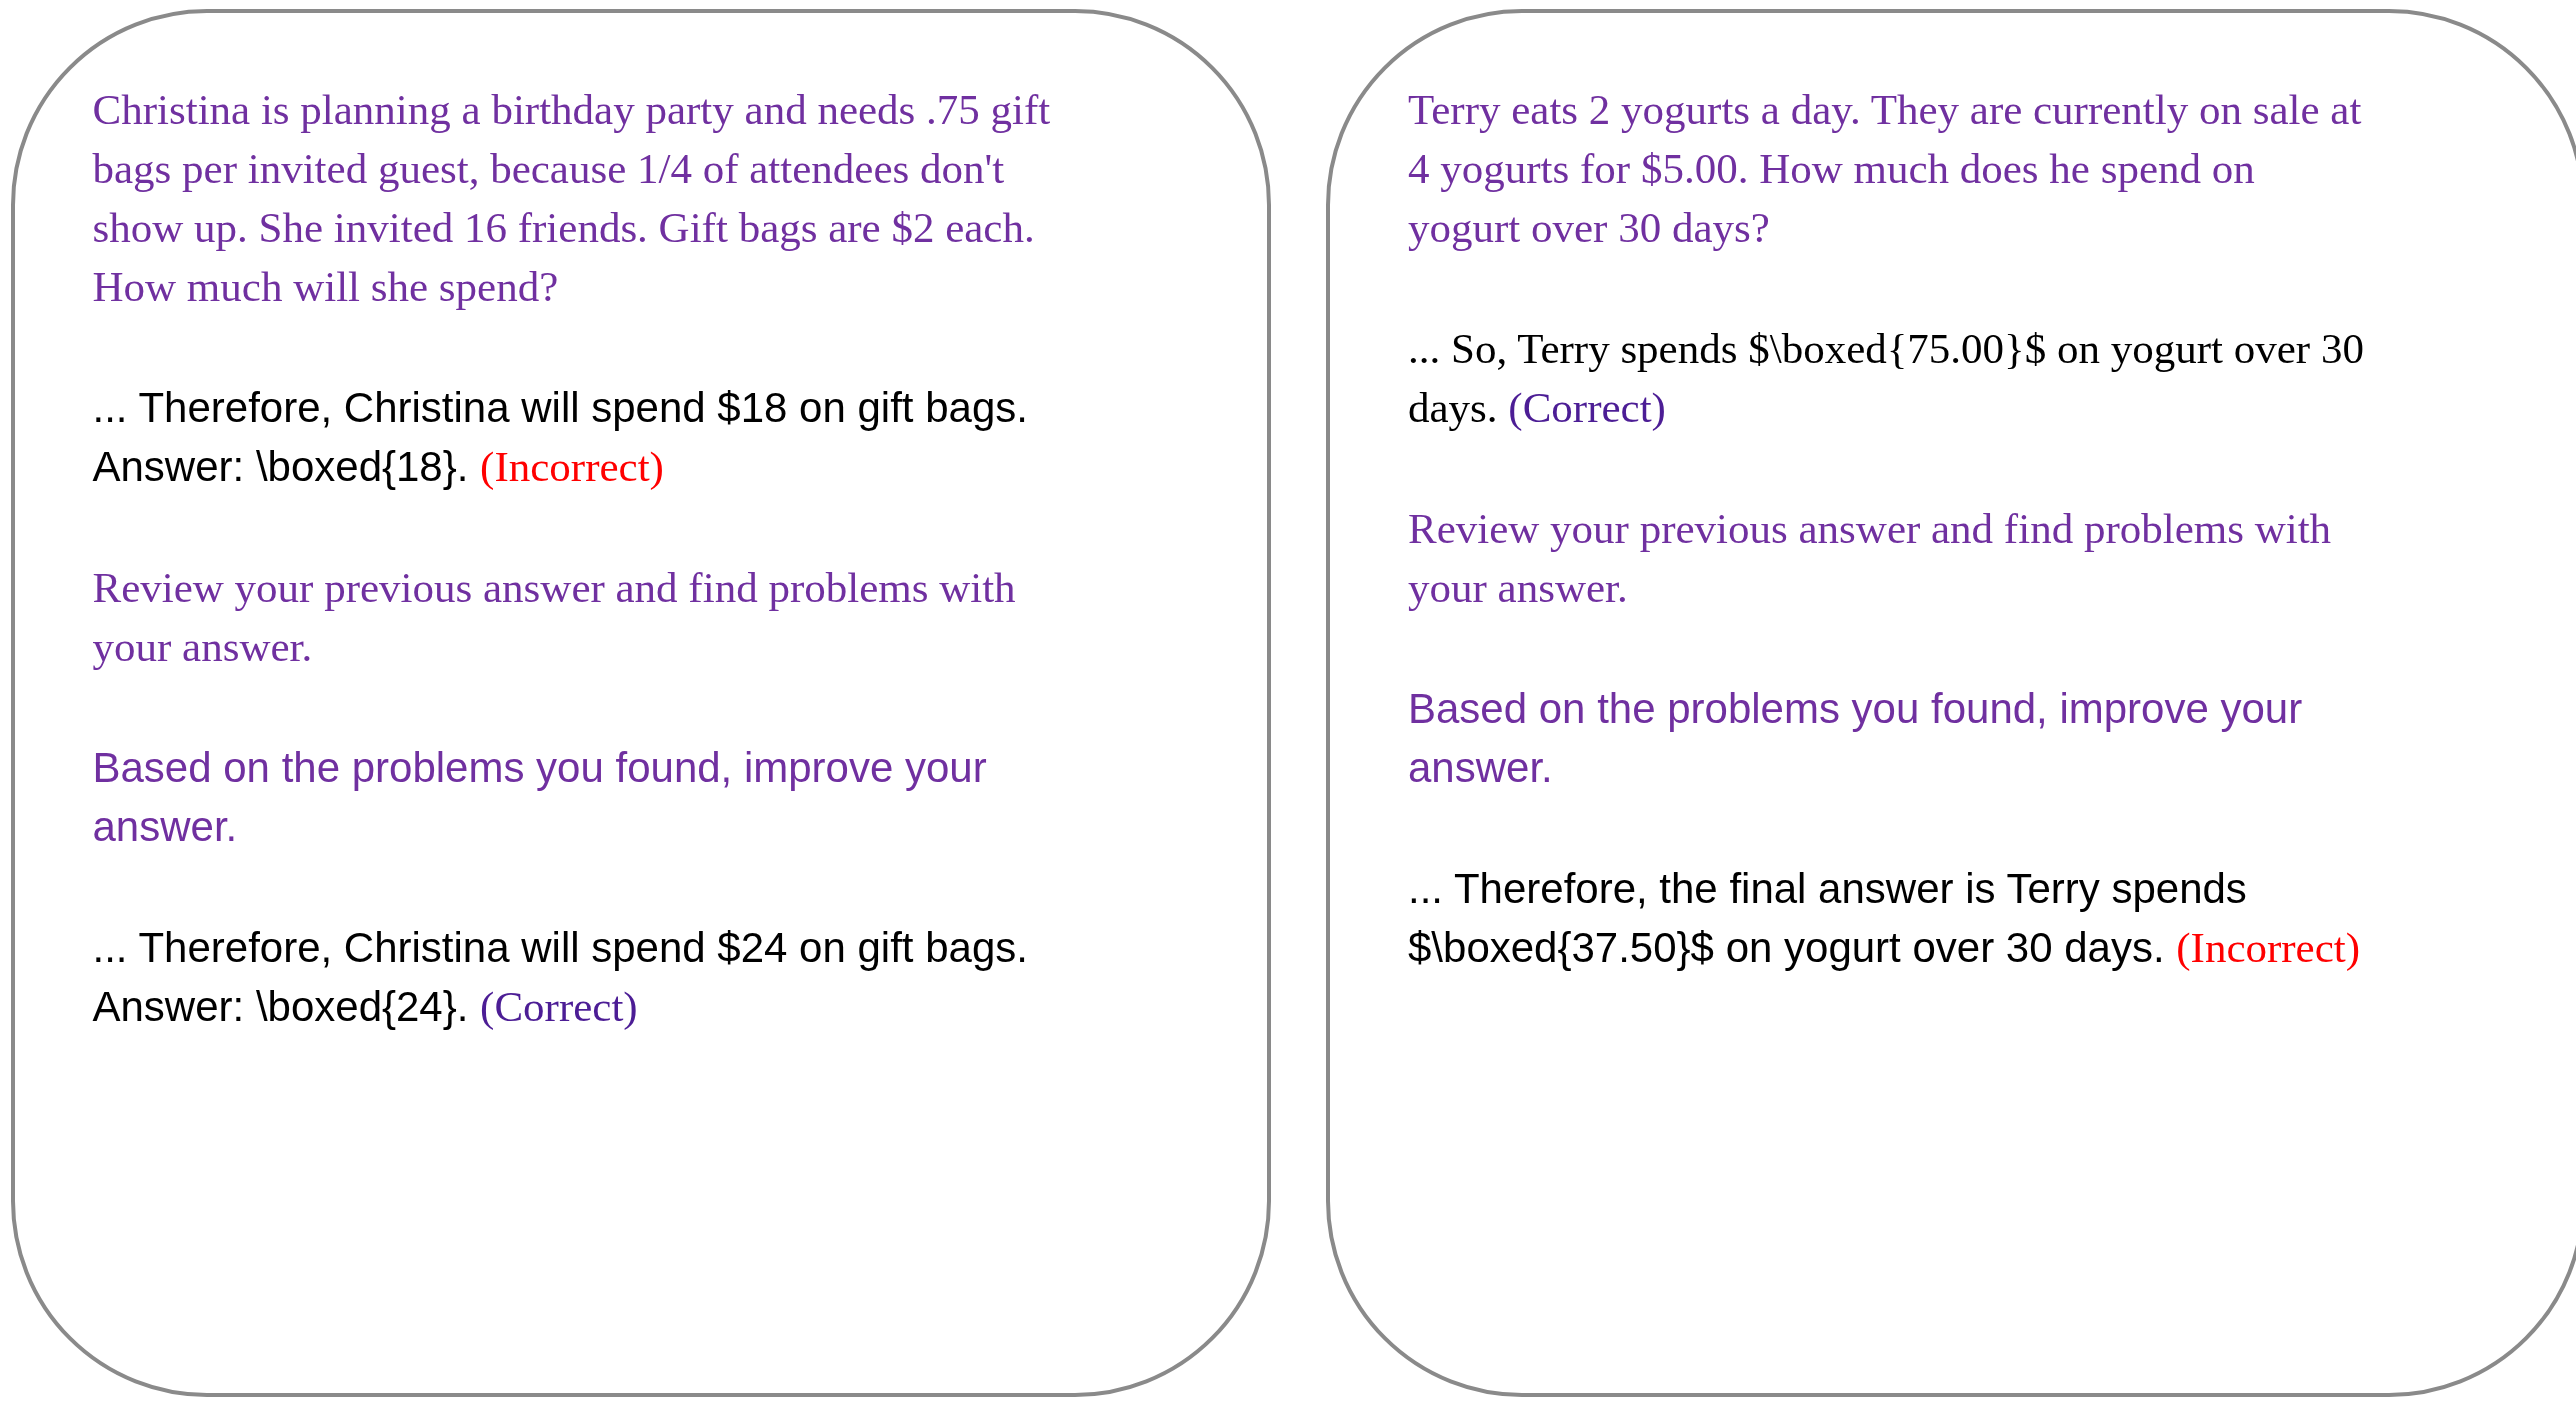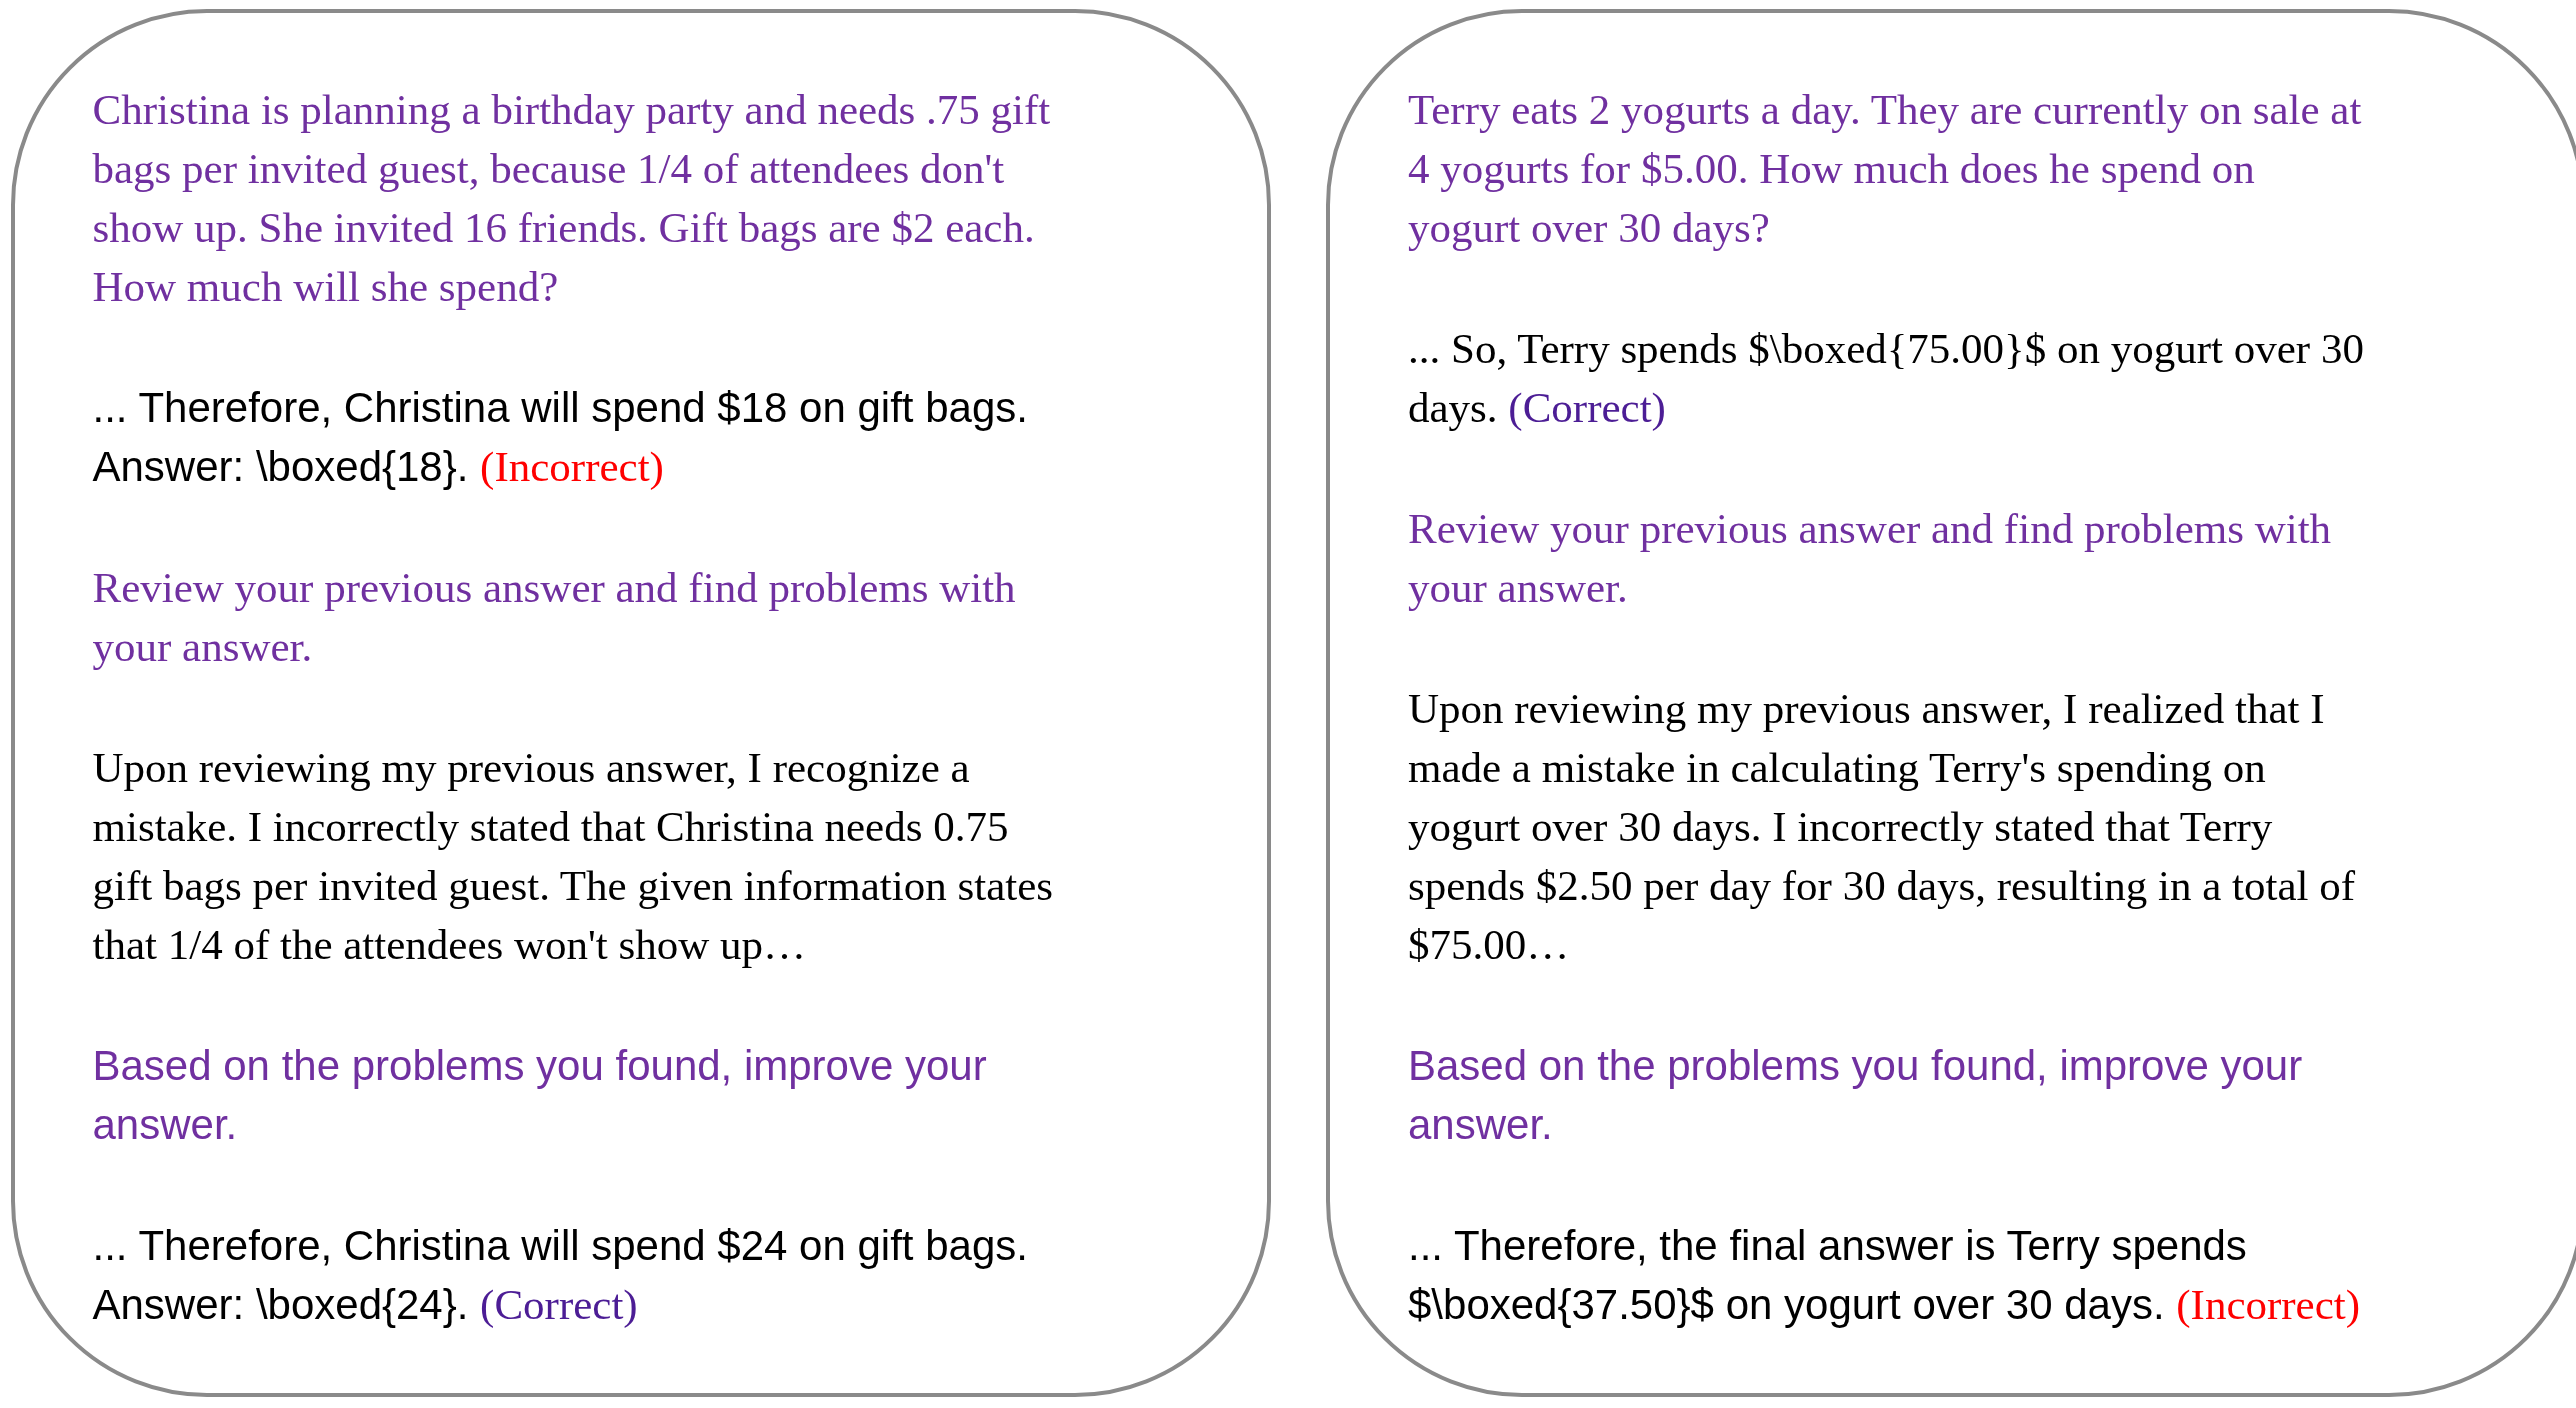--- a/index.html
+++ b/index.html
@@ -54,48 +54,39 @@
 bags per invited guest, because 1/4 of attendees don't
 show up. She invited 16 friends. Gift bags are $2 each.
 How much will she spend?</p>
 
     <p class="para sans black"><span>... Therefore, Christina will spend $18 on gift bags.
 Answer: \boxed{18}. </span><span class="verdict red">(Incorrect)</span></p>
 
     <p class="para serif purple">Review your previous answer and find problems with
 your answer.</p>
 
-    <p class="para serif black">Upon reviewing my previous answer, I recognize a
-mistake. I incorrectly stated that Christina needs 0.75
-gift bags per invited guest. The given information states
-that 1/4 of the attendees won't show up…</p>
 
     <p class="para sans purple">Based on the problems you found, improve your
 answer.</p>
 
     <p class="para sans black"><span>... Therefore, Christina will spend $24 on gift bags.
 Answer: \boxed{24}. </span><span class="verdict green">(Correct)</span></p>
   </section>
 
   <section class="panel panel--right">
     <p class="para serif purple">Terry eats 2 yogurts a day. They are currently on sale at
 4 yogurts for $5.00. How much does he spend on
 yogurt over 30 days?</p>
 
     <p class="para serif black"><span>... So, Terry spends $\boxed{75.00}$ on yogurt over 30
 days. </span><span class="verdict green">(Correct)</span></p>
 
     <p class="para serif purple">Review your previous answer and find problems with
 your answer.</p>
 
-    <p class="para serif black">Upon reviewing my previous answer, I realized that I
-made a mistake in calculating Terry's spending on
-yogurt over 30 days. I incorrectly stated that Terry
-spends $2.50 per day for 30 days, resulting in a total of
-$75.00…</p>
 
     <p class="para sans purple">Based on the problems you found, improve your
 answer.</p>
 
     <p class="para sans black"><span>... Therefore, the final answer is Terry spends
 $\boxed{37.50}$ on yogurt over 30 days. </span><span class="verdict red">(Incorrect)</span></p>
   </section>
 
 </div>
 

